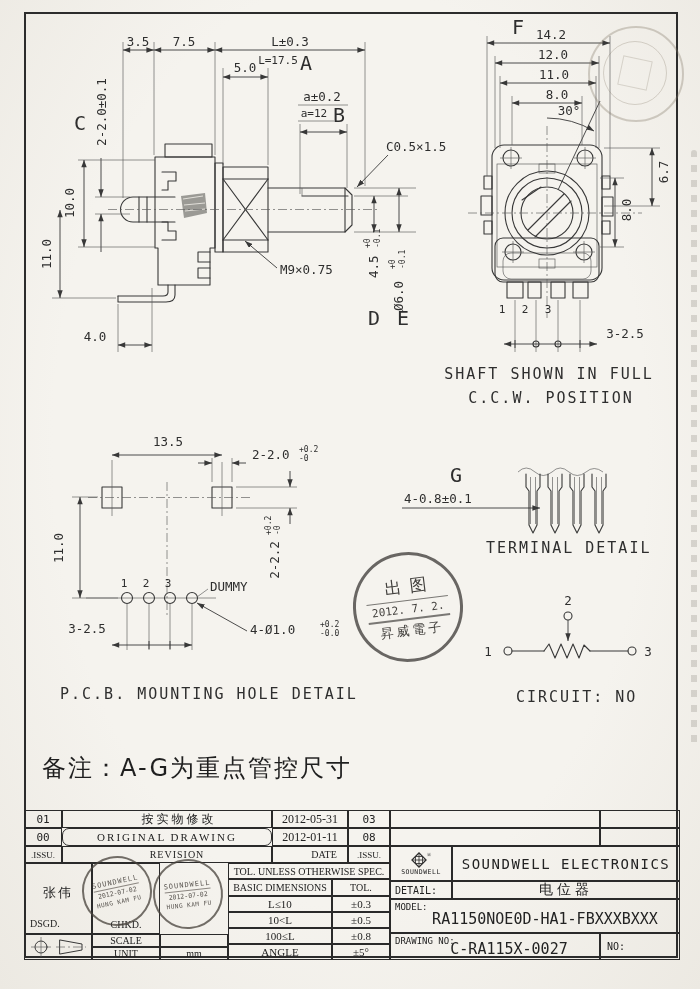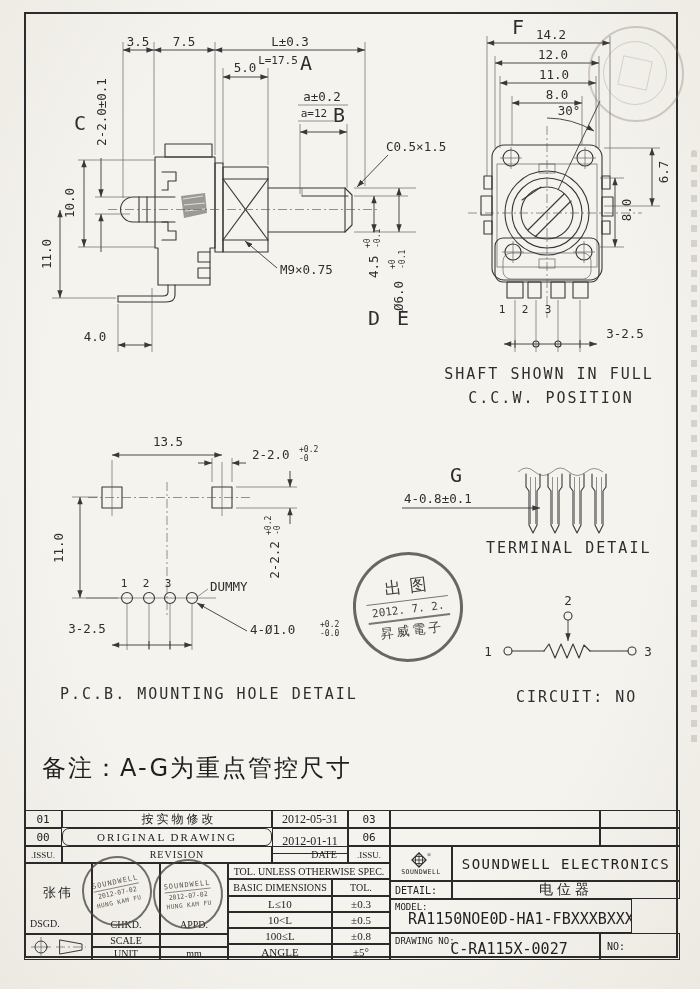--- a/index.html
+++ b/index.html
@@ -363,33 +363,32 @@
 
     <div class="cell mono" style="left:0;top:0;width:38px;height:18px;">01</div>
     <div class="cell cjk" style="left:38px;top:0;width:210px;height:18px;font-size:12px;letter-spacing:3px;padding-left:24px;">按实物修改</div>
     <div class="cell" style="left:248px;top:0;width:76px;height:18px;font-size:12px;">2012-05-31</div>
     <div class="cell mono" style="left:324px;top:0;width:42px;height:18px;">03</div>
     <div class="cell" style="left:366px;top:0;width:210px;height:18px;"></div>
     <div class="cell" style="left:576px;top:0;width:80px;height:18px;"></div>
 
     <div class="cell mono" style="left:0;top:18px;width:38px;height:18px;">00</div>
     <div class="cell" style="left:38px;top:18px;width:210px;height:18px;font-size:11px;letter-spacing:2px;border-radius:7px;">ORIGINAL DRAWING</div>
-    <div class="cell" style="left:248px;top:18px;width:76px;height:26px;font-size:12px;text-align:right;">2012-01-11</div>
-    <div class="cell mono" style="left:324px;top:18px;width:42px;height:18px;">06</div>
+    <div class="cell" style="left:248px;top:18px;width:76px;height:18px;font-size:12px;text-align:right;">2012-01-11</div>
+    <div class="cell mono" style="left:324px;top:18px;width:42px;height:18px;">08</div>
     <div class="cell" style="left:366px;top:18px;width:210px;height:18px;"></div>
     <div class="cell" style="left:576px;top:18px;width:80px;height:18px;"></div>
 
     <div class="cell" style="left:0;top:36px;width:38px;height:17px;font-size:9px;">.ISSU.</div>
     <div class="cell" style="left:38px;top:36px;width:210px;height:17px;font-size:10px;letter-spacing:1px;padding-left:20px;">REVISION</div>
     <div class="cell" style="left:248px;top:36px;width:76px;height:17px;font-size:10px;padding-left:28px;">DATE</div>
     <div class="cell" style="left:324px;top:36px;width:42px;height:17px;font-size:9px;">.ISSU.</div>
 
     <div class="cell cjk" style="left:0;top:53px;width:68px;height:71px;align-items:flex-start;padding-top:20px;font-size:13px;letter-spacing:2px;">张伟</div>
     <div class="cell" style="left:68px;top:53px;width:68px;height:71px;align-items:flex-end;padding-bottom:3px;font-size:10px;">CHKD.</div>
-    <div class="cell" style="left:136px;top:53px;width:68px;height:71px;align-items:flex-end;padding-bottom:3px;font-size:10px;">APPD.</div>
     <div style="position:absolute;left:6px;top:108px;font-size:10px;font-family:'Liberation Serif',serif;z-index:2;">DSGD.</div>
 
     <div class="cell" style="left:0;top:124px;width:68px;height:26px;">
       <svg width="60" height="24" viewBox="0 0 60 24">
         <circle cx="13" cy="12" r="6" class="o" style="stroke-width:1;"></circle>
         <line x1="3" y1="12" x2="23" y2="12" class="t"></line>
         <line x1="13" y1="2" x2="13" y2="22" class="t"></line>
         <path d="M32,5 L54,9 V15 L32,19 Z" class="o" style="stroke-width:1;"></path>
         <line x1="28" y1="12" x2="58" y2="12" class="c"></line>
       </svg>
@@ -419,21 +418,21 @@
           <line x1="2" y1="8" x2="14" y2="8" stroke="#2a2a2a" stroke-width="0.8"></line>
           <line x1="8" y1="2" x2="8" y2="14" stroke="#2a2a2a" stroke-width="0.8"></line>
         </svg>
         <span style="font-size:6px;">®</span>
       </div>
       <div class="mono" style="font-size:6.5px;letter-spacing:.5px;">SOUNDWELL</div>
     </div>
     <div class="cell mono" style="left:428px;top:36px;width:228px;height:35px;font-size:14px;letter-spacing:1.5px;">SOUNDWELL ELECTRONICS</div>
     <div class="cell mono" style="left:366px;top:71px;width:62px;height:18px;justify-content:flex-start;padding-left:4px;font-size:10px;">DETAIL:</div>
     <div class="cell cjk" style="left:428px;top:71px;width:228px;height:18px;font-size:14px;letter-spacing:4px;">电位器</div>
-    <div class="cell mono" style="left:366px;top:89px;width:242px;height:34px;font-size:15px;padding-left:20px;">
+    <div class="cell mono" style="left:366px;top:89px;width:290px;height:34px;font-size:15px;padding-left:20px;">
       <span class="lblTL">MODEL:</span>
       <span style="margin-top:6px;">RA1150NOE0D-HA1-FBXXXBXXX</span>
     </div>
     <div class="cell mono" style="left:366px;top:123px;width:210px;height:27px;font-size:15px;">
       <span class="lblTL">DRAWING NO:</span>
       <span style="margin-top:4px;margin-left:28px;">C-RA115X-0027</span>
     </div>
     <div class="cell mono" style="left:576px;top:123px;width:80px;height:27px;justify-content:flex-start;padding-left:6px;font-size:10px;">NO:</div>
 
     <div class="rstamp" style="left:58px;top:46px;transform:rotate(-12deg);">

